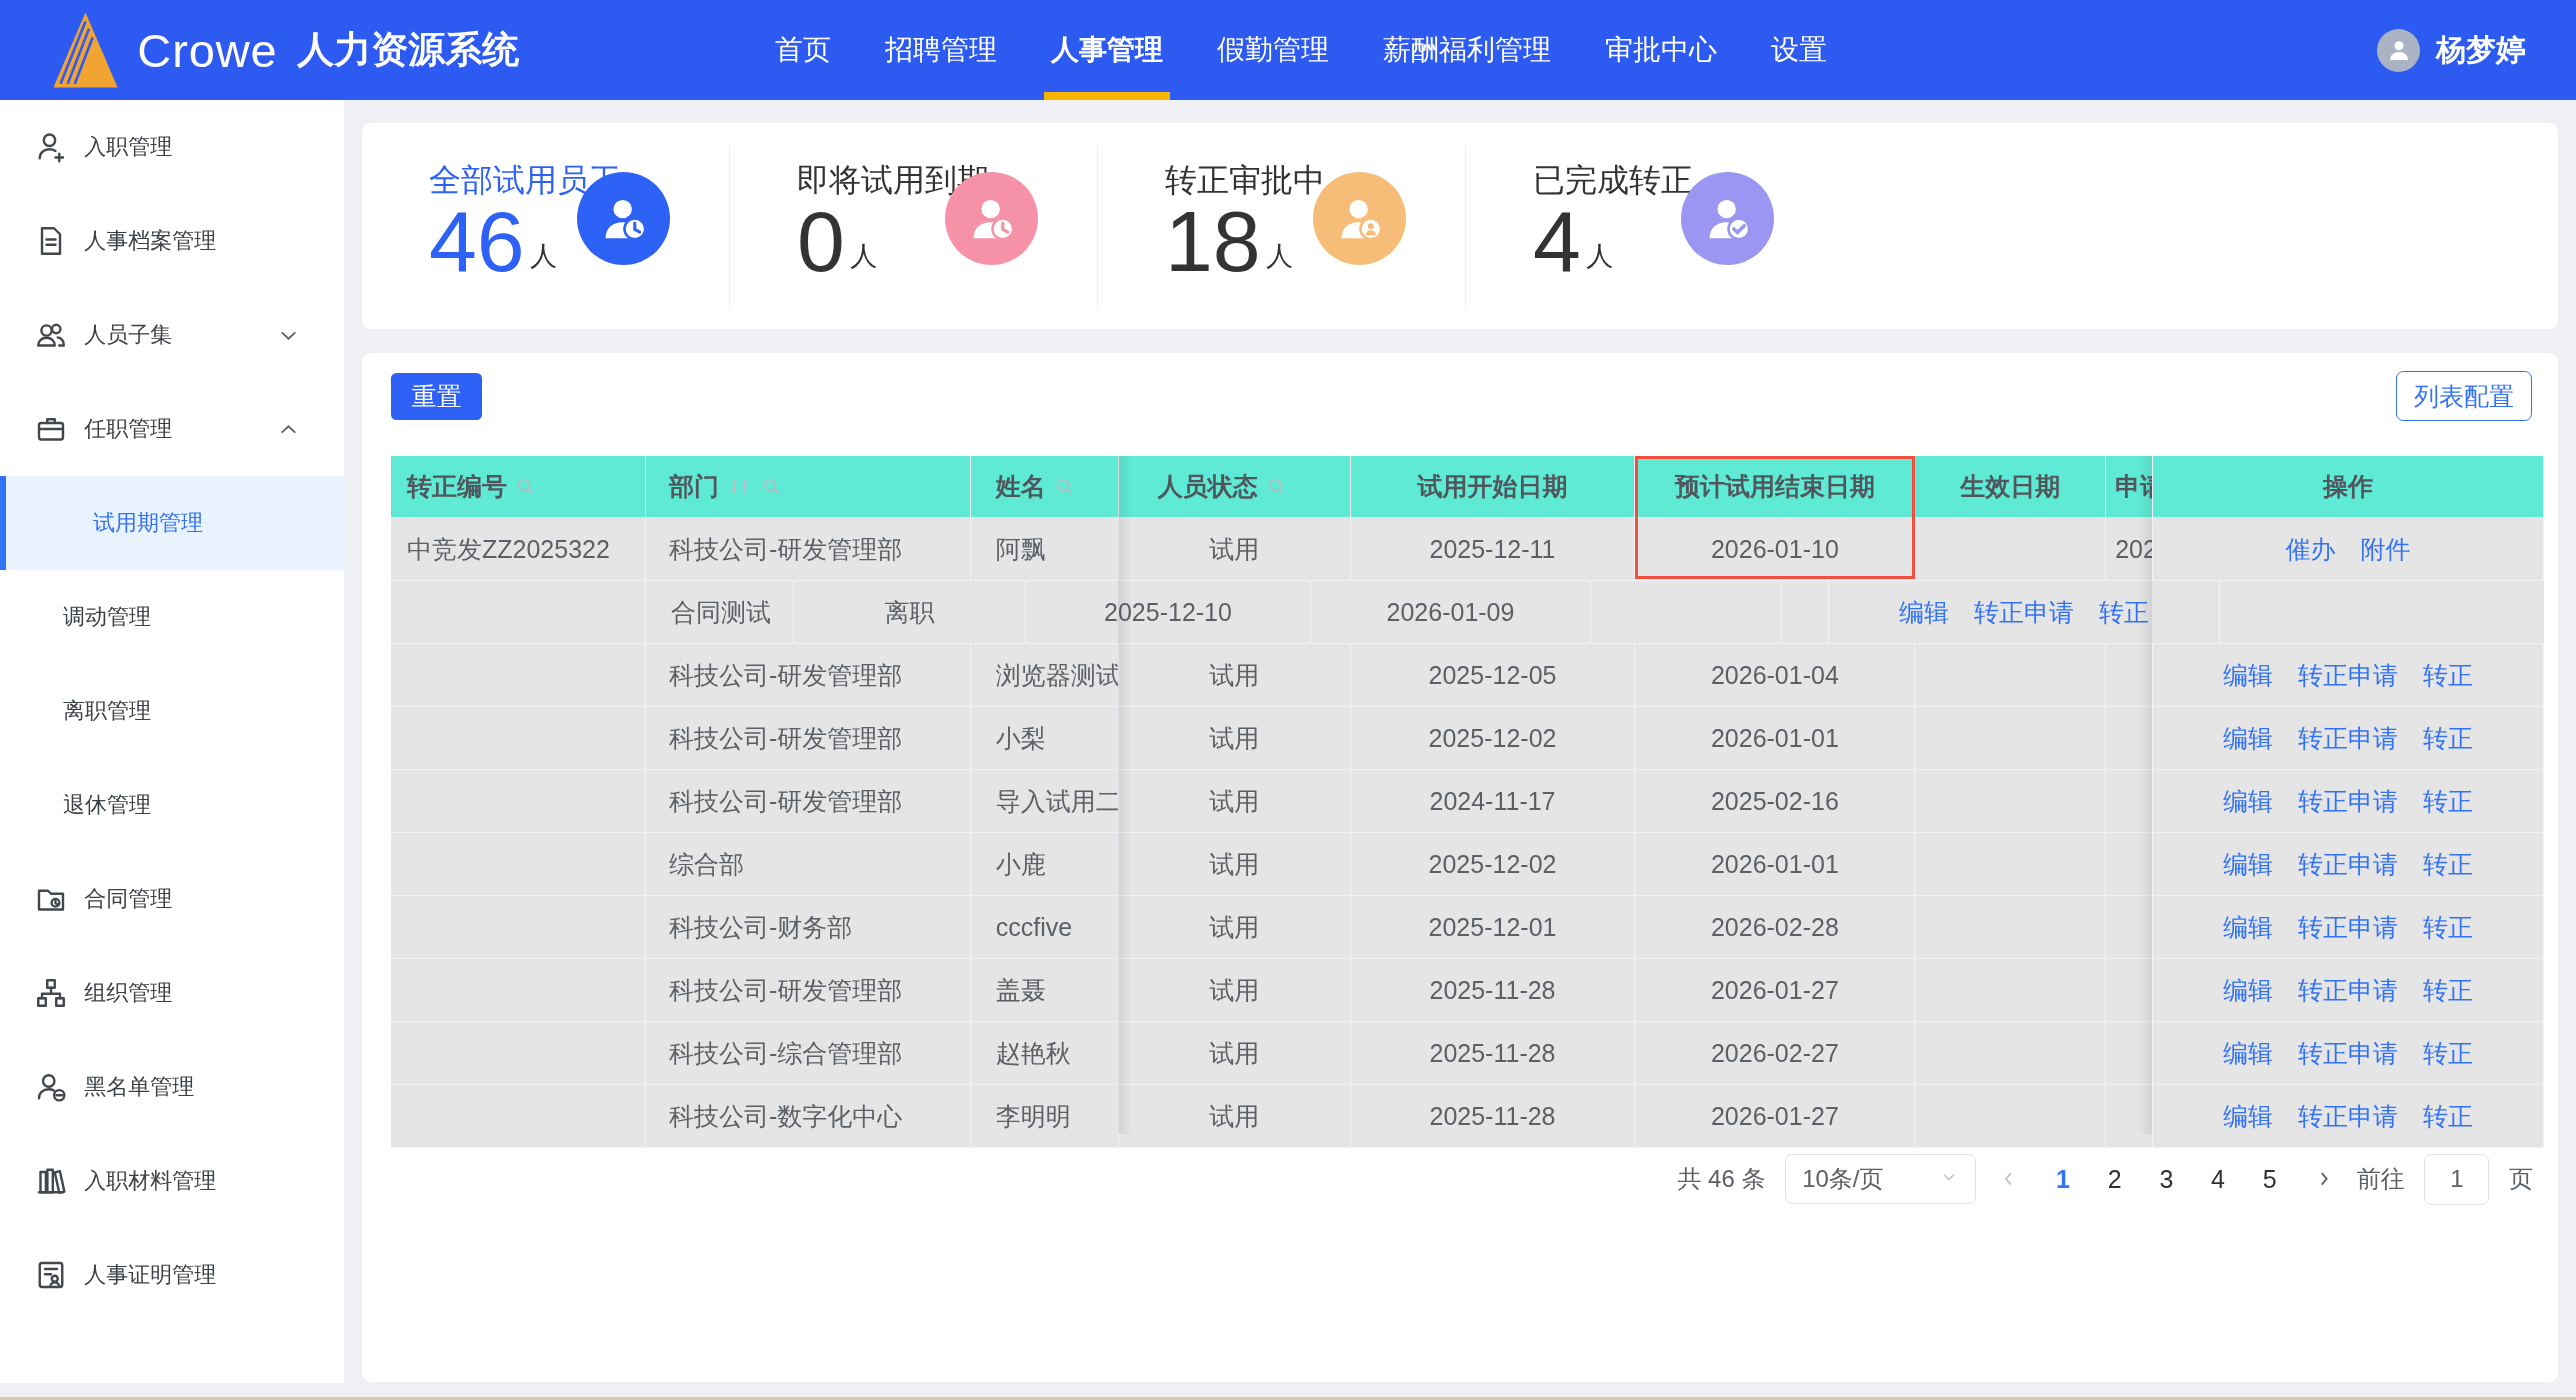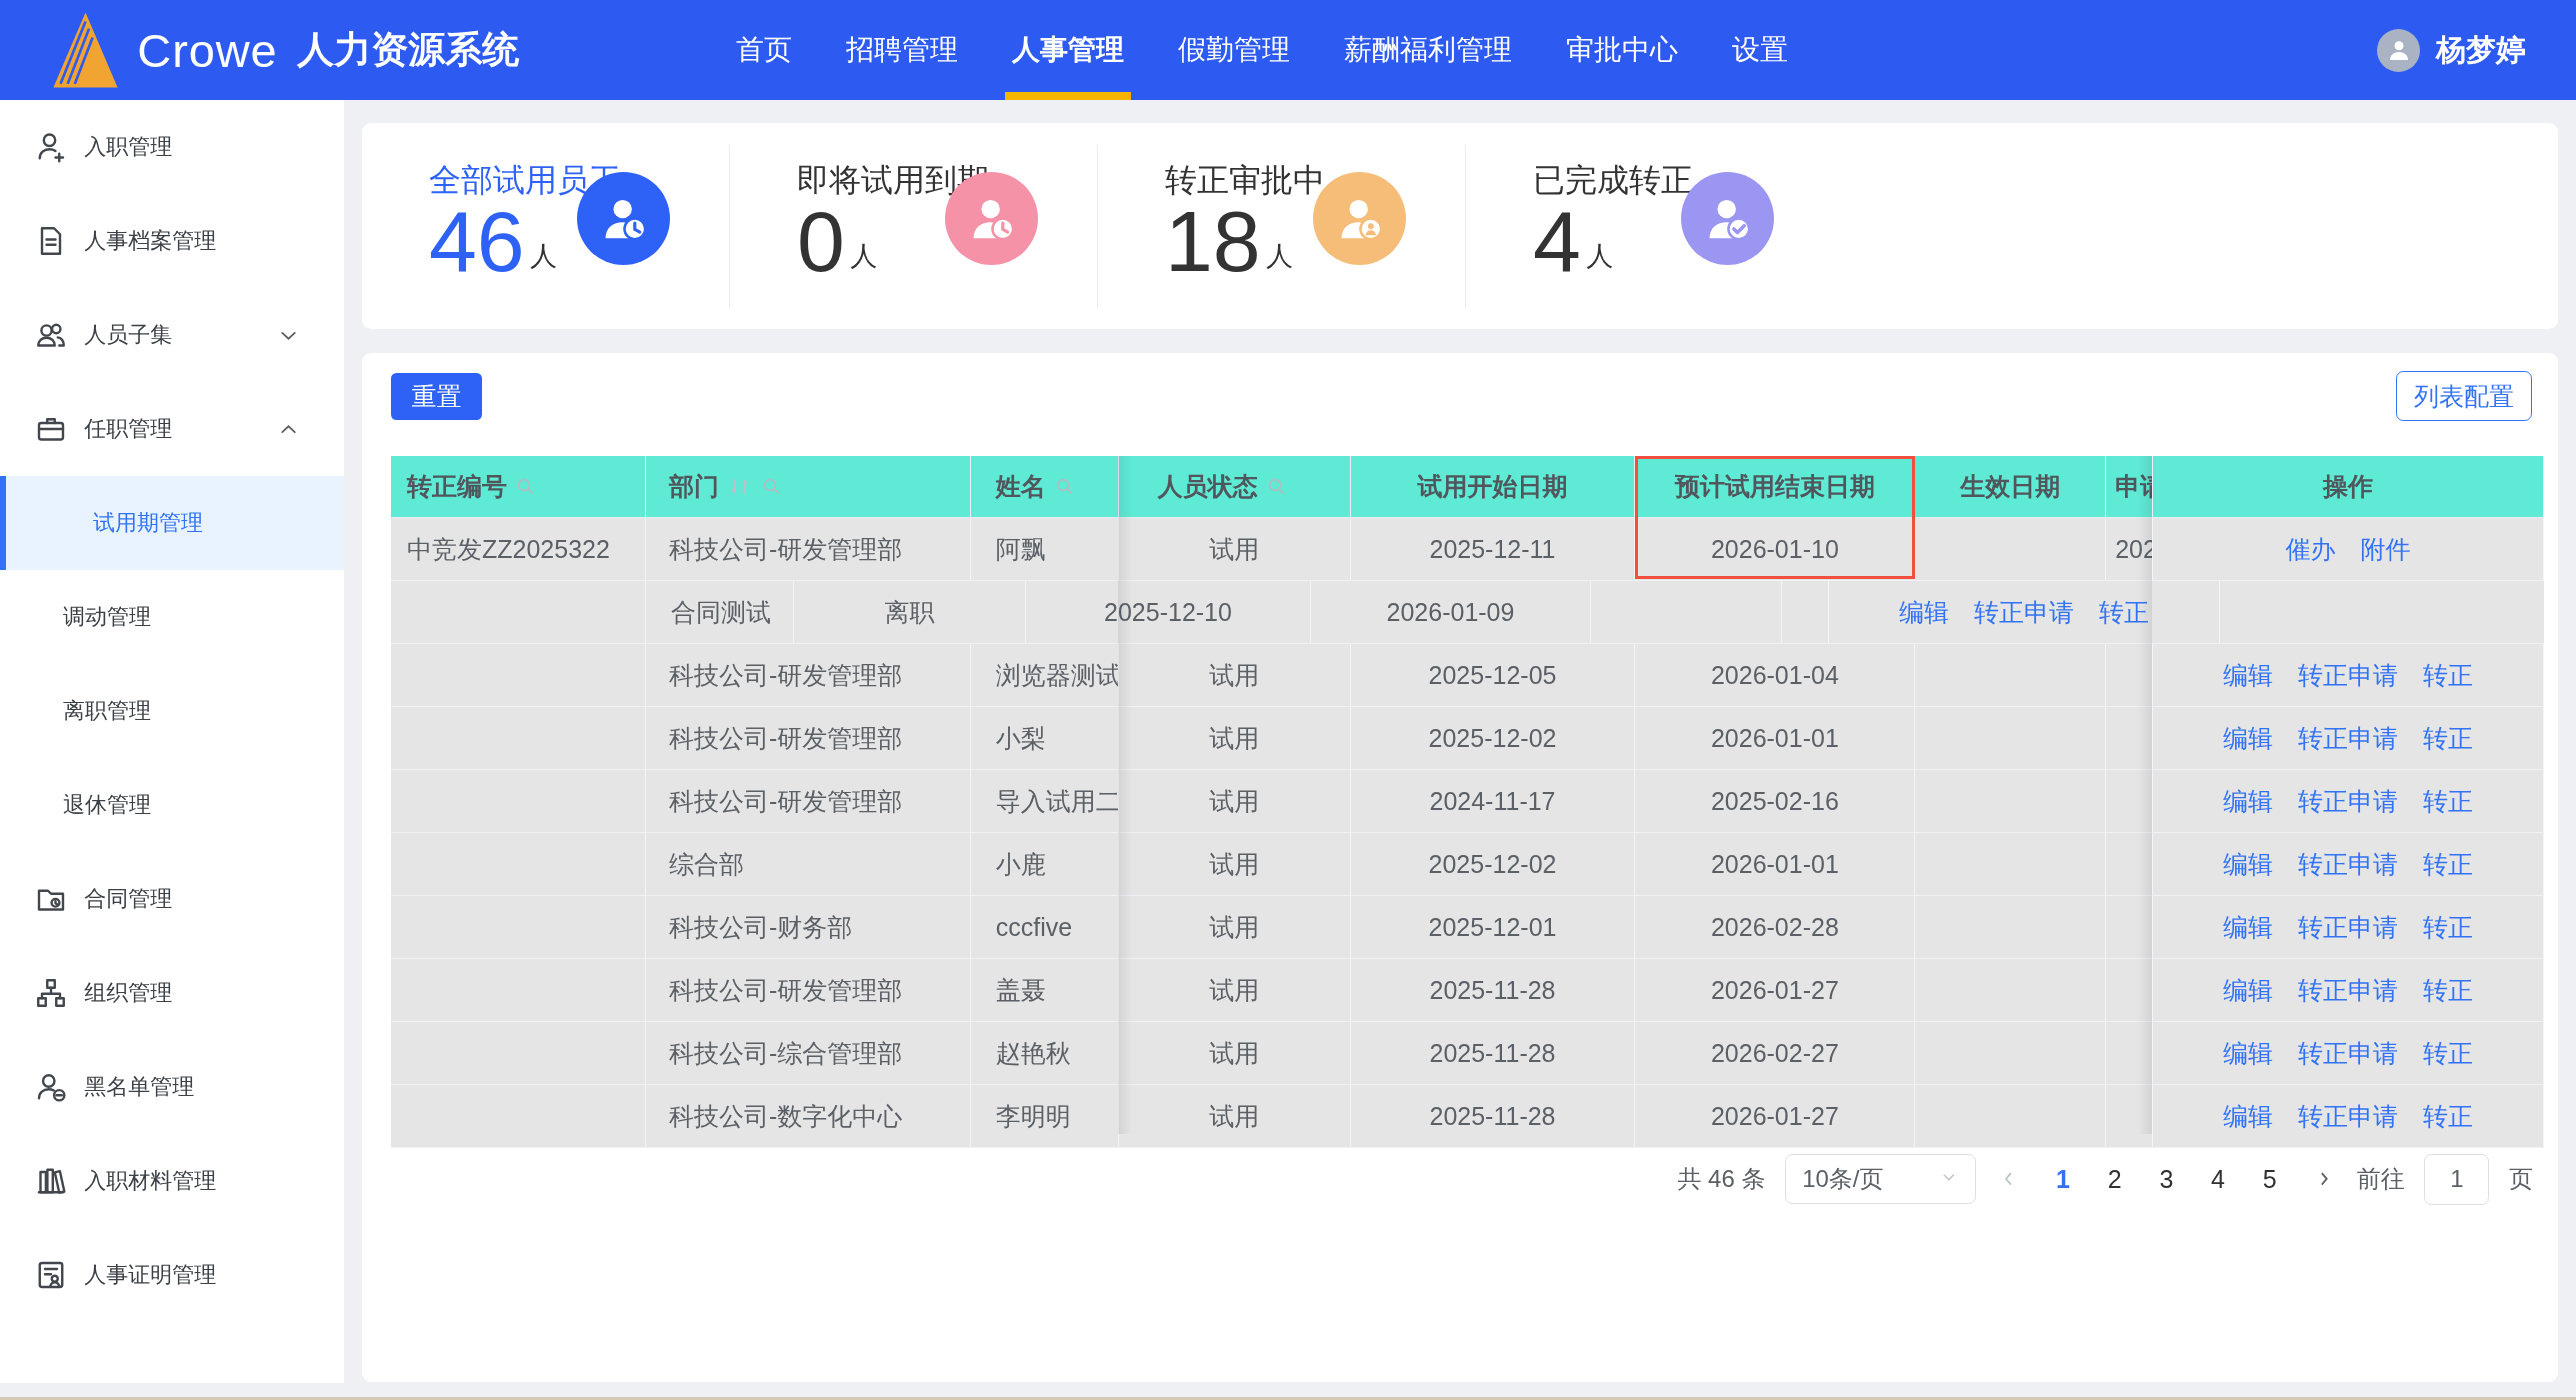--- a/index.html
+++ b/index.html
@@ -9,21 +9,21 @@
     -webkit-font-smoothing:antialiased;position:relative;
   }
   .page{position:absolute;inset:0;}
 
   
   .navbar{position:absolute;left:0;top:0;right:0;height:100px;background:#2d5af0;display:flex;align-items:center;z-index:30;}
   .brand{display:flex;align-items:center;margin-left:48px;gap:14.3px;}
   .logo{width:75px;height:82px;display:flex;align-items:center;justify-content:center;}
   .brand-name{color:#fff;font-size:47px;letter-spacing:0.9px;}
   .brand-sub{color:#fff;font-size:37px;font-weight:bold;margin-left:5.4px;}
-  .nav-menu{position:absolute;left:709px;top:0;height:130px;display:flex;justify-content:flex-end;}
+  .nav-menu{position:absolute;left:748px;top:0;height:130px;display:flex;justify-content:flex-end;}
   .nav-item{position:relative;height:100px;display:flex;align-items:center;padding:0 27px;color:#fff;font-size:28px;cursor:pointer;}
   .nav-item .bar{position:absolute;left:19.7px;right:19.7px;bottom:0;height:8px;background:#f7b500;display:none;}
   .nav-item.active{font-weight:bold;}
   .nav-item.active .bar{display:block;}
   .user{position:absolute;right:50px;top:0;height:100px;display:flex;align-items:center;gap:16px;color:#fff;font-size:30px;font-weight:bold;cursor:pointer;}
   .avatar{width:43px;height:43px;border-radius:50%;background:#a9b3c3;display:flex;align-items:center;justify-content:center;overflow:hidden;}
 
   
   .sidebar{position:absolute;left:0;top:100px;width:344px;height:1283px;background:#fff;z-index:10;}
   .side-item{height:94px;display:flex;align-items:center;position:relative;font-size:22px;color:#3b4046;cursor:pointer;}

